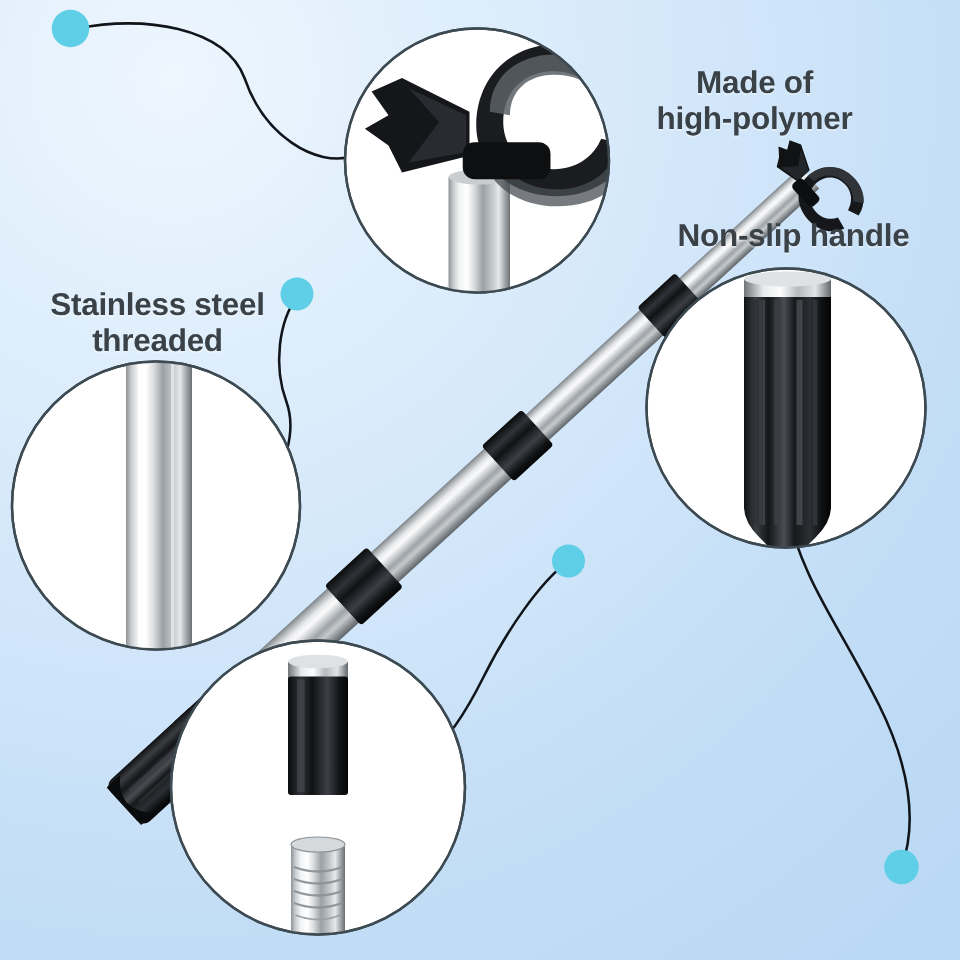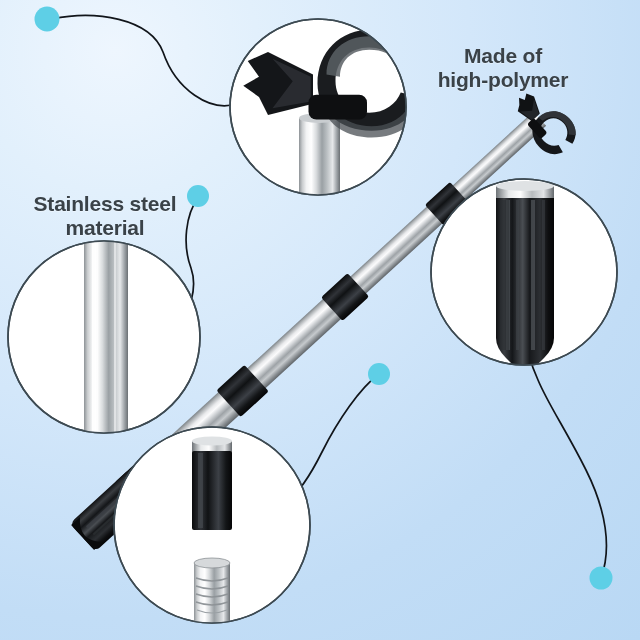--- a/index.html
+++ b/index.html
@@ -246,18 +246,19 @@
       <circle cx="47" cy="19" r="12.5" fill="#5ecfe6"></circle>
       <circle cx="198" cy="196" r="11" fill="#5ecfe6"></circle>
       <circle cx="379" cy="374" r="11" fill="#5ecfe6"></circle>
       <circle cx="601" cy="578" r="11.5" fill="#5ecfe6"></circle>
     </g>
   </svg>
 
   <div class="callout-label" id="lbl-polymer">Made of
 high-polymer</div>
 
+  <div class="callout-label" id="lbl-handle">Non-slip handle</div>
 
   <div class="callout-label" id="lbl-steel">Stainless steel
-material</div>
+threaded</div>
 
 
 </div>
 
 </body></html>

